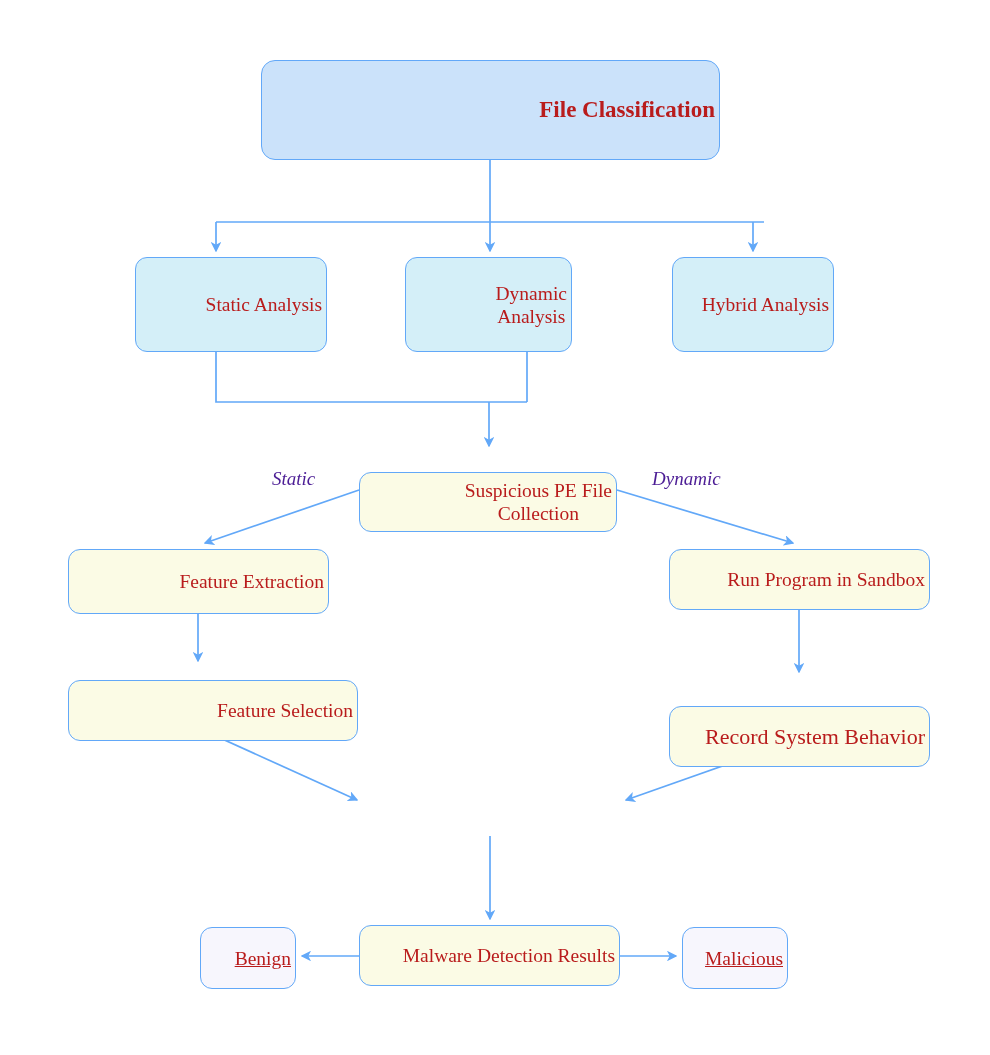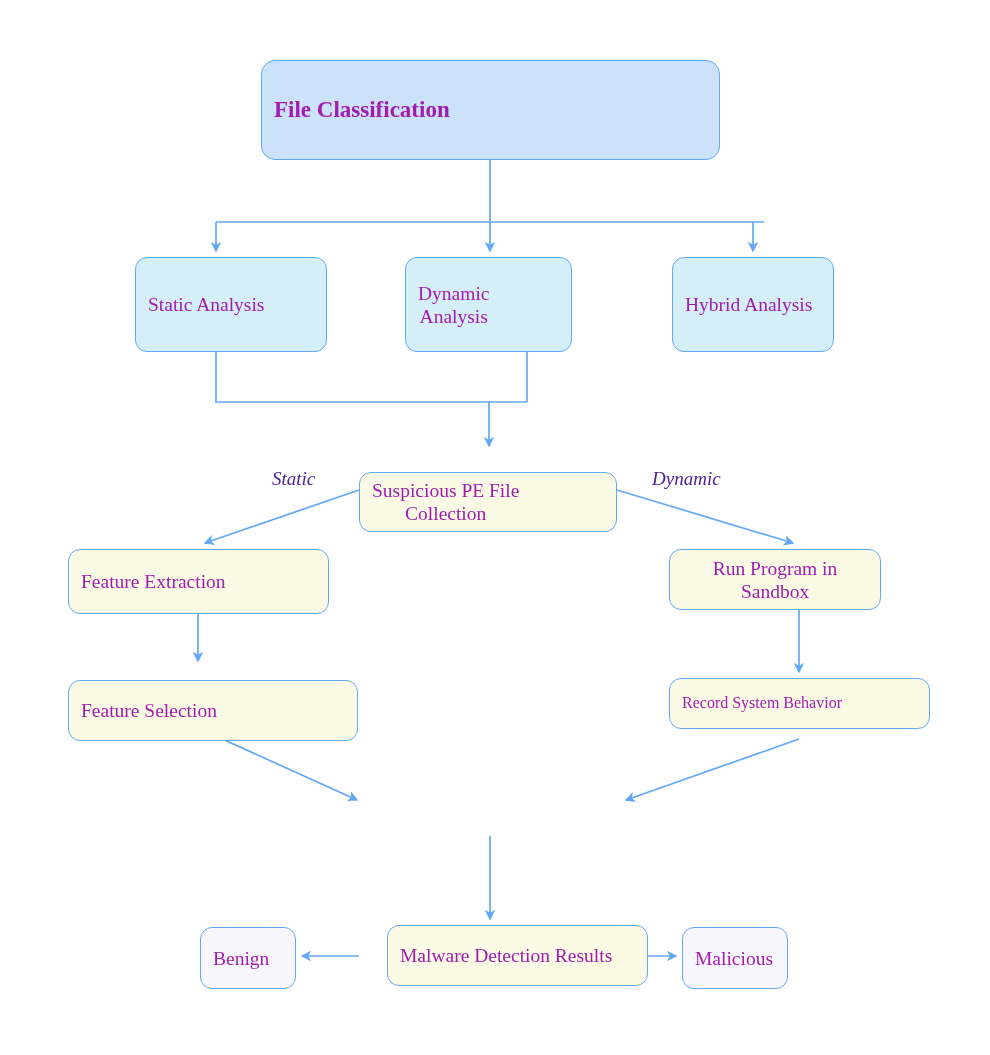--- a/index.html
+++ b/index.html
@@ -26,35 +26,35 @@
     height: 1055px;
     pointer-events: none;
   }
   .node {
     position: absolute;
     box-sizing: border-box;
     border: 1.6px solid #62a8f8;
     border-radius: 12px;
     display: flex;
     align-items: center;
-    justify-content: flex-start;
+    justify-content: flex-end;
     text-align: center;
-    color: #a21caf;
+    color: #b91c1c;
     line-height: 1.18;
-    padding: 2px 12px;
+    padding: 2px 4px;
   }
   .node-label {
     display: block;
     white-space: pre-line;
   }
   
   .fill-blue   { background: #cbe2fa; }
   .fill-cyan   { background: #d4eff8; }
   .fill-yellow { background: #fbfbe5; }
-  .fill-pale   { background: #f7f6fd; }
+  .fill-pale   { background: #f7f6fd; text-decoration: underline; }
 
   
   #n-file-classification {
     left: 261px; top: 60px; width: 459px; height: 100px;
     font-size: 23px; font-weight: bold; border-radius: 14px;
   }
   #n-static-analysis {
     left: 135px; top: 257px; width: 192px; height: 95px; font-size: 19.5px;
   }
   #n-dynamic-analysis {
@@ -66,30 +66,30 @@
   #n-suspicious-pe {
     left: 359px; top: 452px; width: 258px; height: 60px; font-size: 19.5px; margin-top: 20px;
   }
   #n-feature-extraction {
     left: 68px; top: 549px; width: 261px; height: 65px; font-size: 19.5px;
   }
   #n-feature-selection {
     left: 68px; top: 680px; width: 290px; height: 61px; font-size: 19.5px;
   }
   #n-run-sandbox {
-    left: 669px; top: 549px; width: 212px; height: 61px; font-size: 19.5px;
+    left: 669px; top: 549px; width: 261px; height: 61px; font-size: 19.5px;
   }
   #n-record-behavior {
-    left: 669px; top: 678px; width: 261px; height: 51px; font-size: 16px;
+    left: 669px; top: 706px; width: 261px; height: 61px; font-size: 22px;
   }
   #n-ml-model {
     left: 363px; top: 778px; width: 257px; height: 58px; font-size: 19.5px;
   }
   #n-detection-results {
-    left: 359px; top: 925px; width: 261px; height: 61px; font-size: 19.5px; margin-left: 28px;
+    left: 359px; top: 925px; width: 261px; height: 61px; font-size: 19.5px;
   }
   #n-benign {
     left: 200px; top: 927px; width: 96px; height: 62px; font-size: 19.5px;
   }
   #n-malicious {
     left: 682px; top: 927px; width: 106px; height: 62px; font-size: 19.5px;
   }
 
   
   .edge-label {

